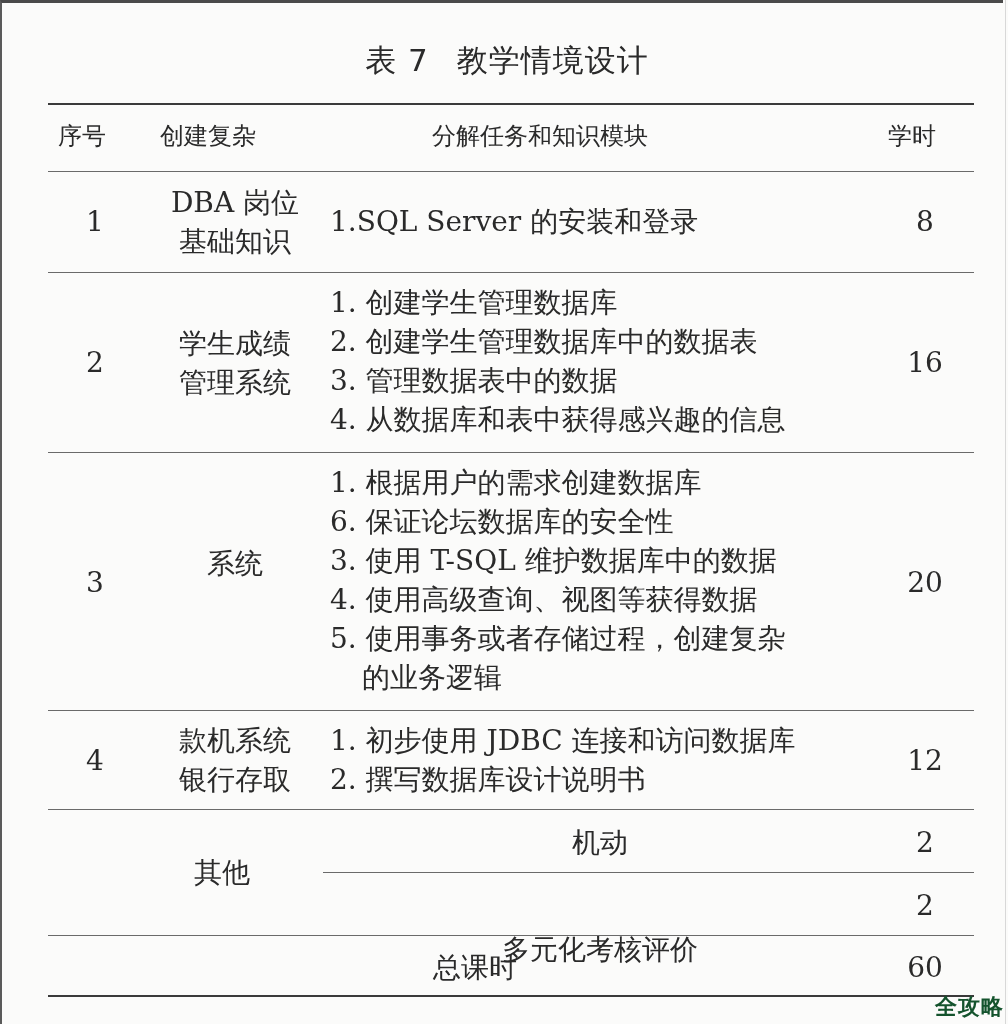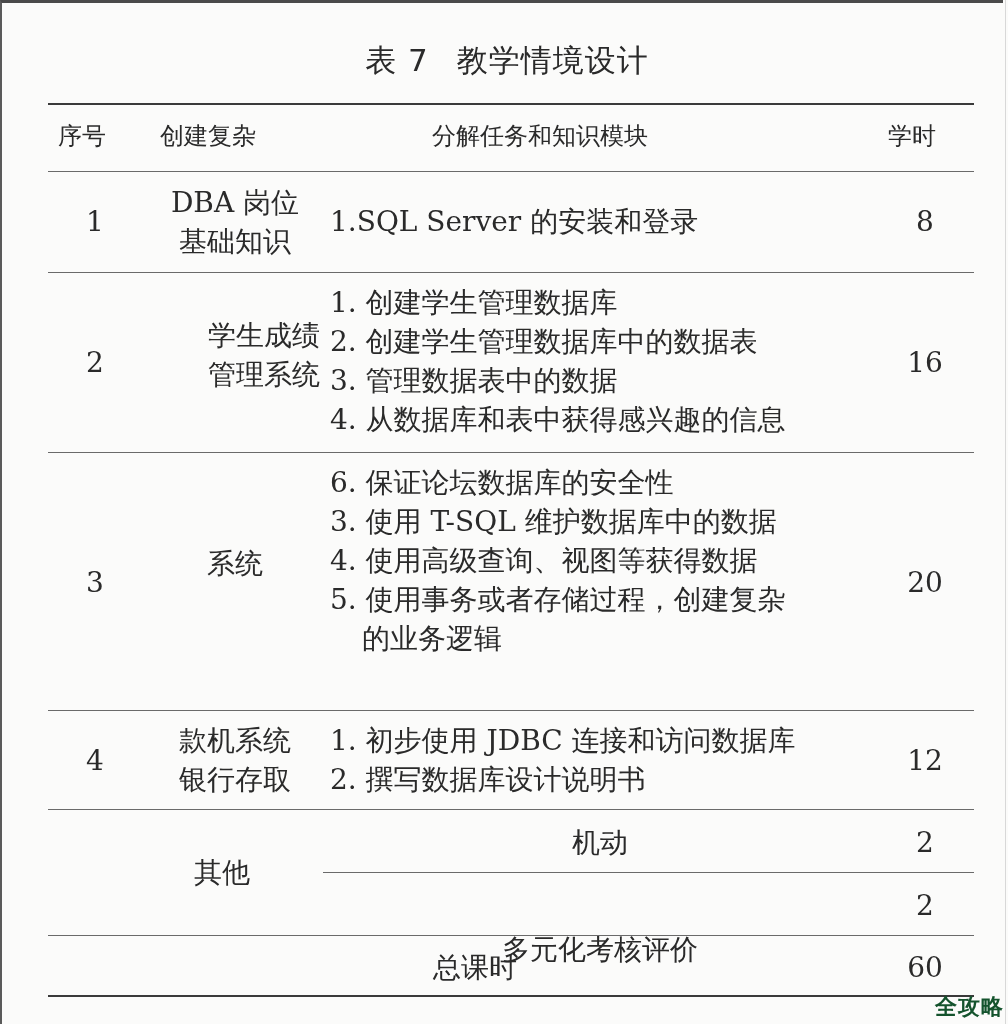--- a/index.html
+++ b/index.html
@@ -71,39 +71,40 @@
     <div>基础知识</div>
   </div>
   <div class="cell lines" style="left:330px; top:202px;">
     <div>1.SQL Server 的安装和登录</div>
   </div>
   <div class="cell center" style="left:890px; width:70px; top:202px;">8</div>
 </div>
 
 <div>
   <div class="cell center" style="left:70px; width:50px; top:343px;">2</div>
-  <div class="cell center lines" style="left:150px; width:170px; top:316px;text-align:right;">
+  <div class="cell center lines" style="left:150px; width:170px; top:324px;">
     <div>学生成绩</div>
     <div>管理系统</div>
   </div>
   <div class="cell lines" style="left:330px; top:283px;">
     <div>1. 创建学生管理数据库</div>
     <div>2. 创建学生管理数据库中的数据表</div>
     <div>3. 管理数据表中的数据</div>
     <div>4. 从数据库和表中获得感兴趣的信息</div>
   </div>
   <div class="cell center" style="left:890px; width:70px; top:343px;">16</div>
 </div>
 
 <div>
   <div class="cell center" style="left:70px; width:50px; top:563px;">3</div>
   <div class="cell center lines" style="left:150px; width:170px; top:544px;">
     <div>系统</div>
   </div>
   <div class="cell lines" style="left:330px; top:463px;">
+    <div>1. 根据用户的需求创建数据库</div>
     <div>6. 保证论坛数据库的安全性</div>
     <div>3. 使用 T-SQL 维护数据库中的数据</div>
     <div>4. 使用高级查询、视图等获得数据</div>
     <div>5. 使用事务或者存储过程，创建复杂</div>
     <div style="padding-left:32px">的业务逻辑</div>
   </div>
   <div class="cell center" style="left:890px; width:70px; top:563px;">20</div>
 </div>
 
 <div>

